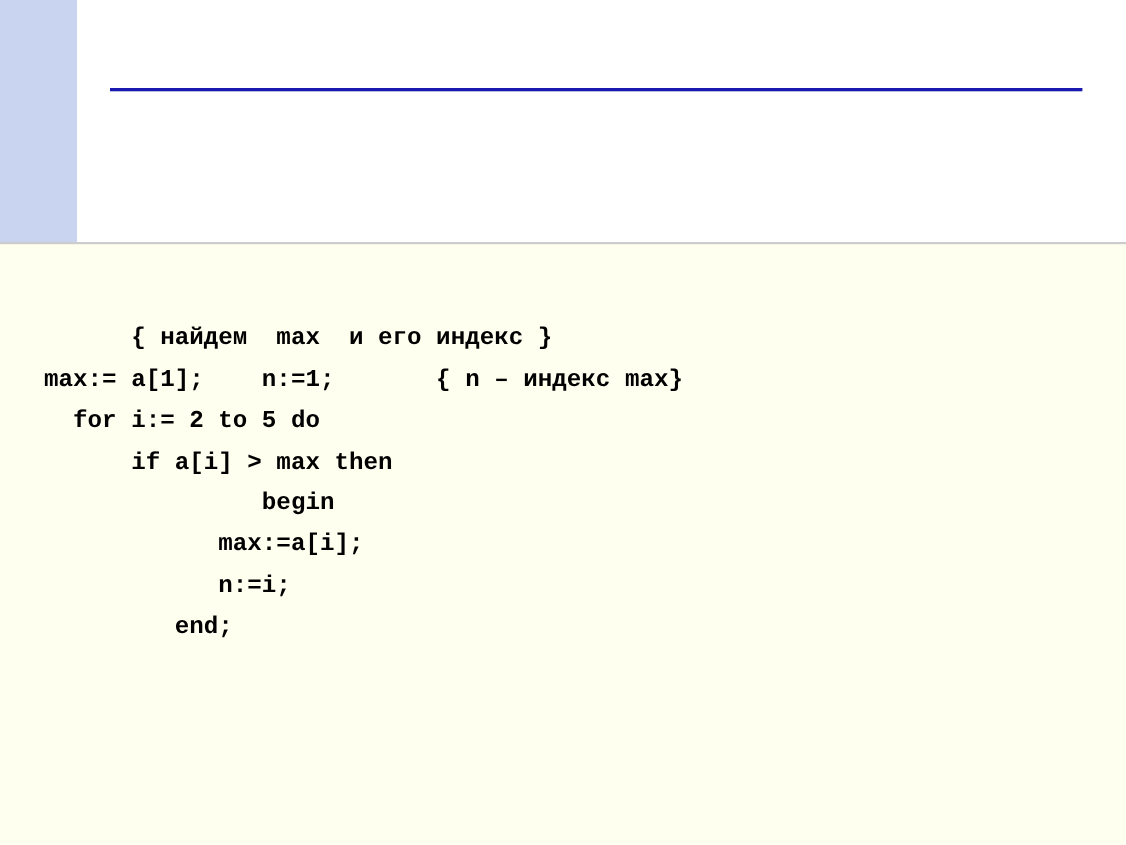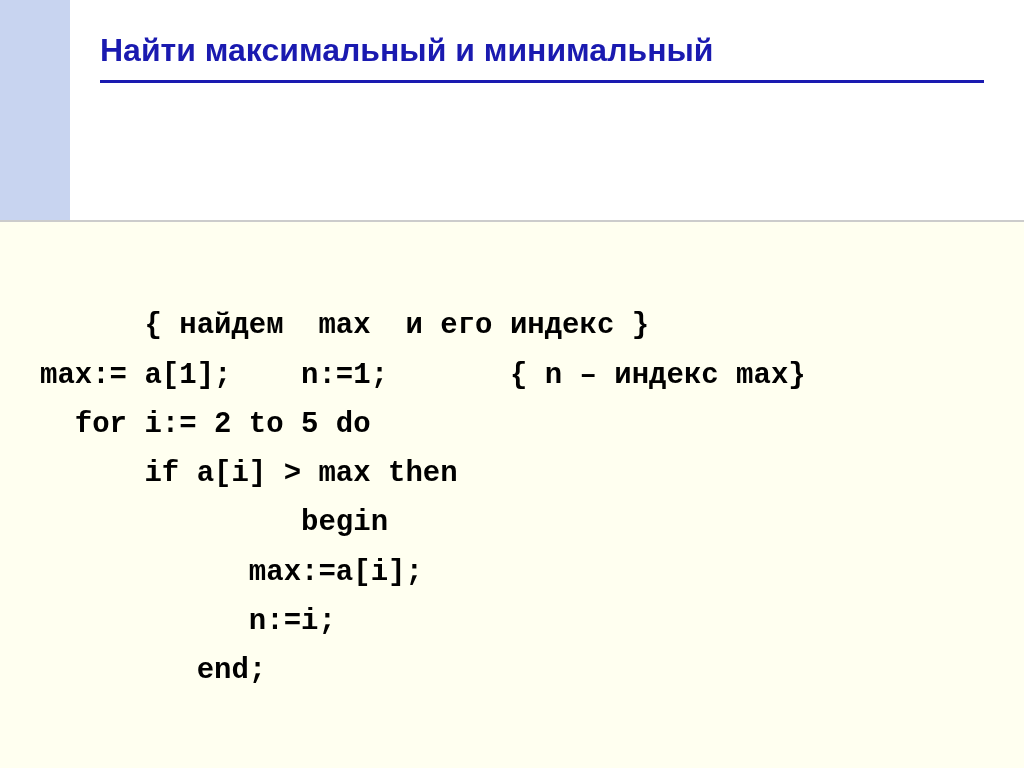--- a/index.html
+++ b/index.html
@@ -62,36 +62,36 @@
       background-color: #fffff0;
       padding: 30px 40px 30px 40px;
       display: flex;
       flex-direction: column;
       justify-content: flex-start;
       border-top: 2px solid #cccccc;
     }
 
     .code-block {
       font-family: 'Courier New', Courier, monospace;
-      font-size: 29px;
+      font-size: 22px;
       font-weight: bold;
       color: #000000;
       line-height: 1.7;
       white-space: pre;
     }
   </style>
 </head>
 <body>
 
 <div class="slide-container">
   <div class="top-section">
     <div class="left-accent"></div>
     <div class="title-area">
       <div class="title-text">
-        <span>Найти  максимальный и минимальный</span><br>
+        <br>
       </div>
     </div>
   </div>
 
   <div class="code-section">
     <div class="code-block">
       <span>{ найдем  max  и его индекс }</span>
 <span>max:= a[1];    n:=1;       { n – индекс max}</span>
 <span>  for i:= 2 to 5 do</span>
 <span>      if a[i] &gt; max then</span>

